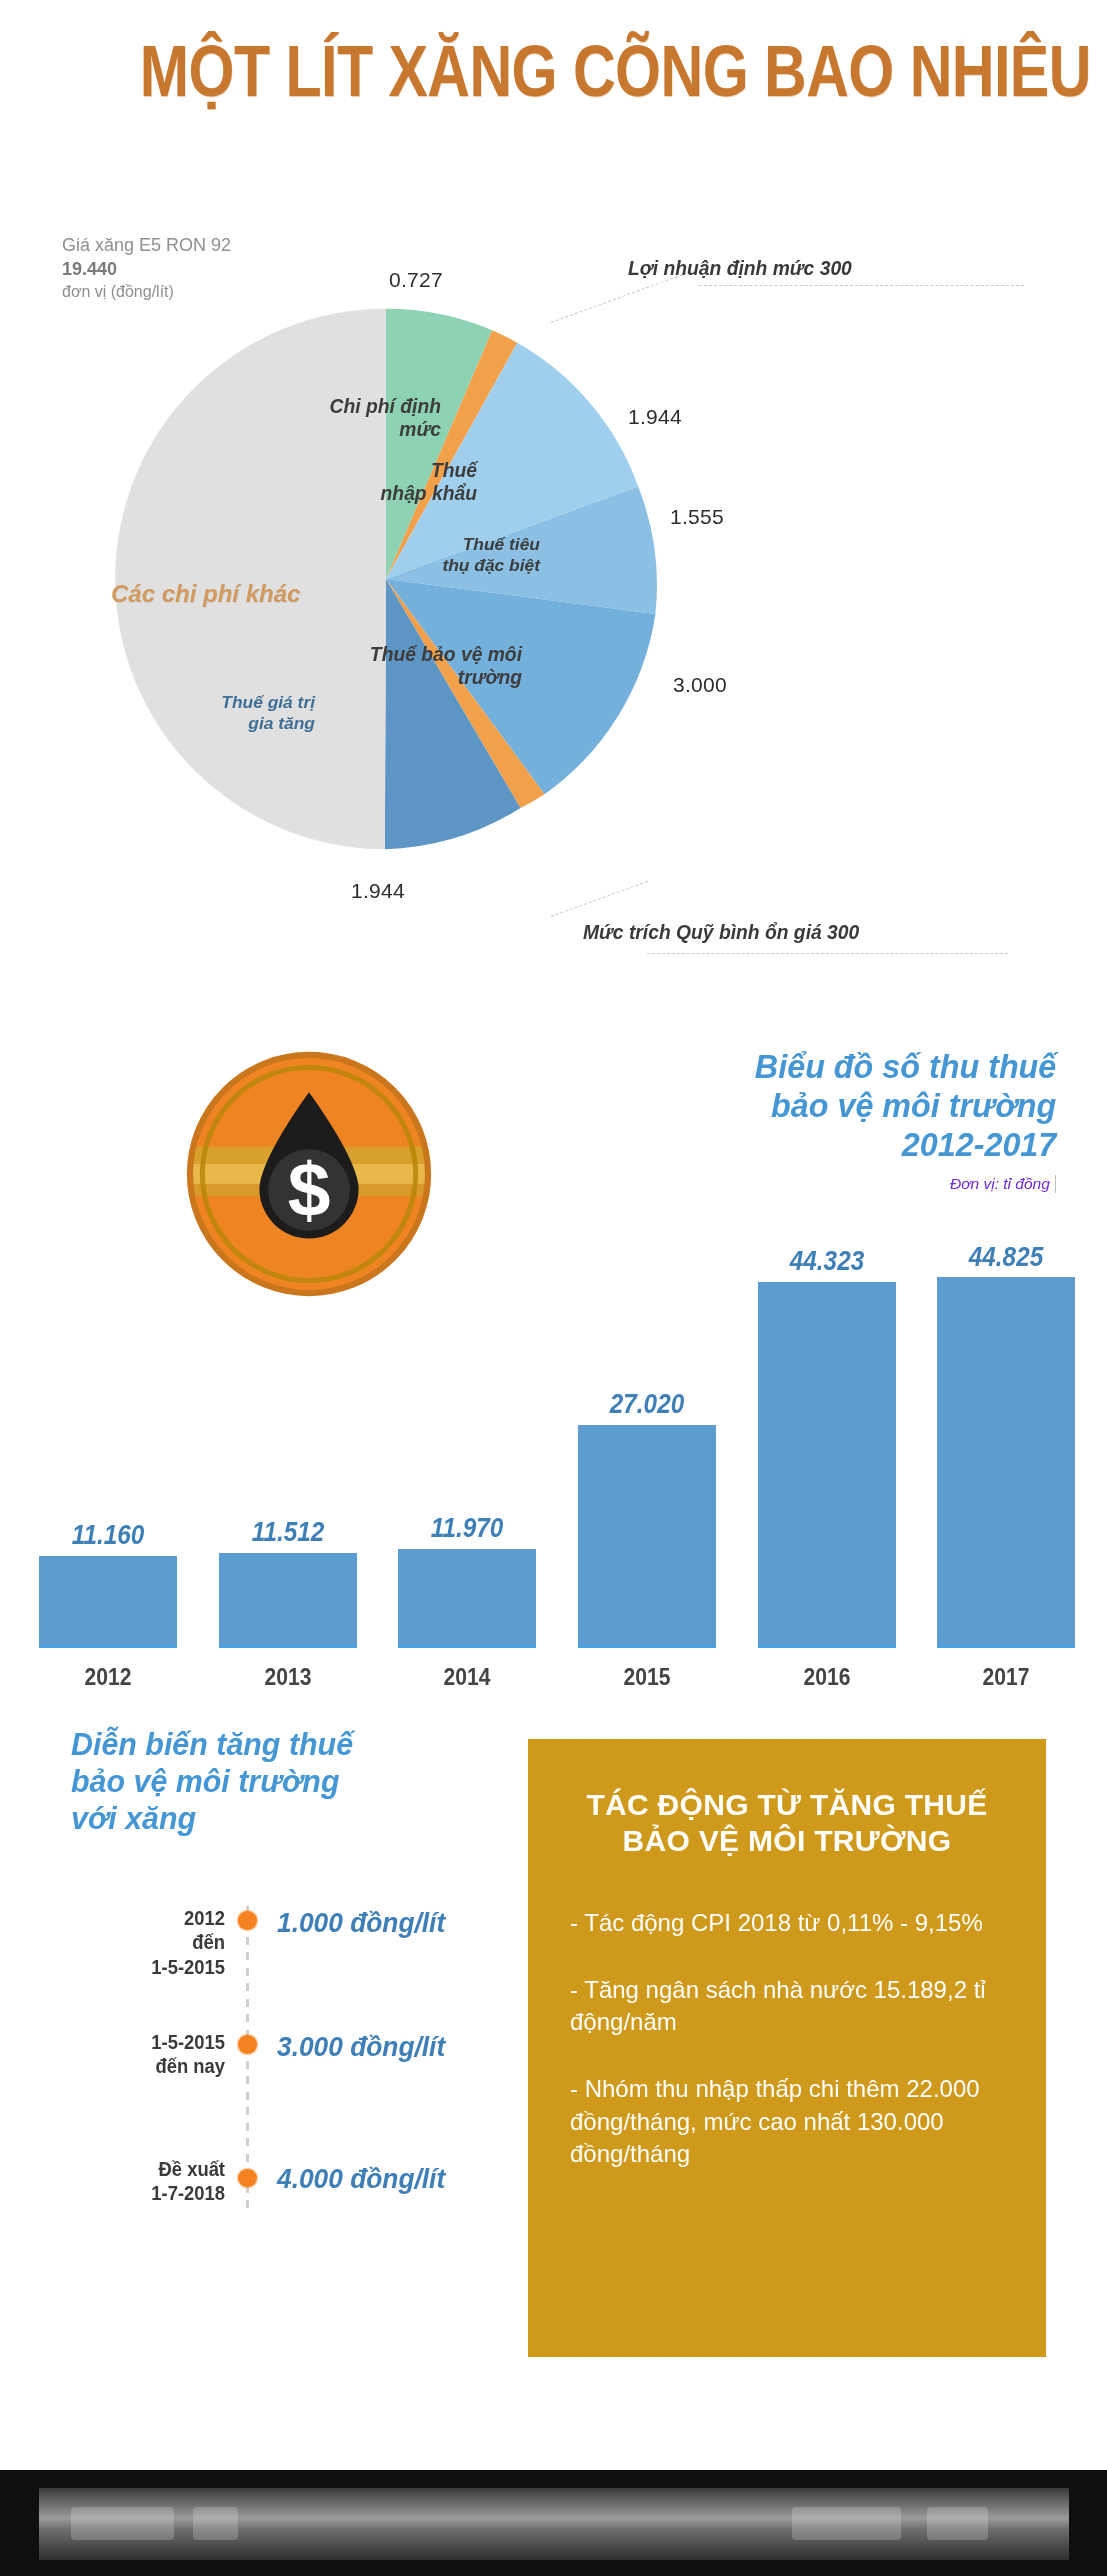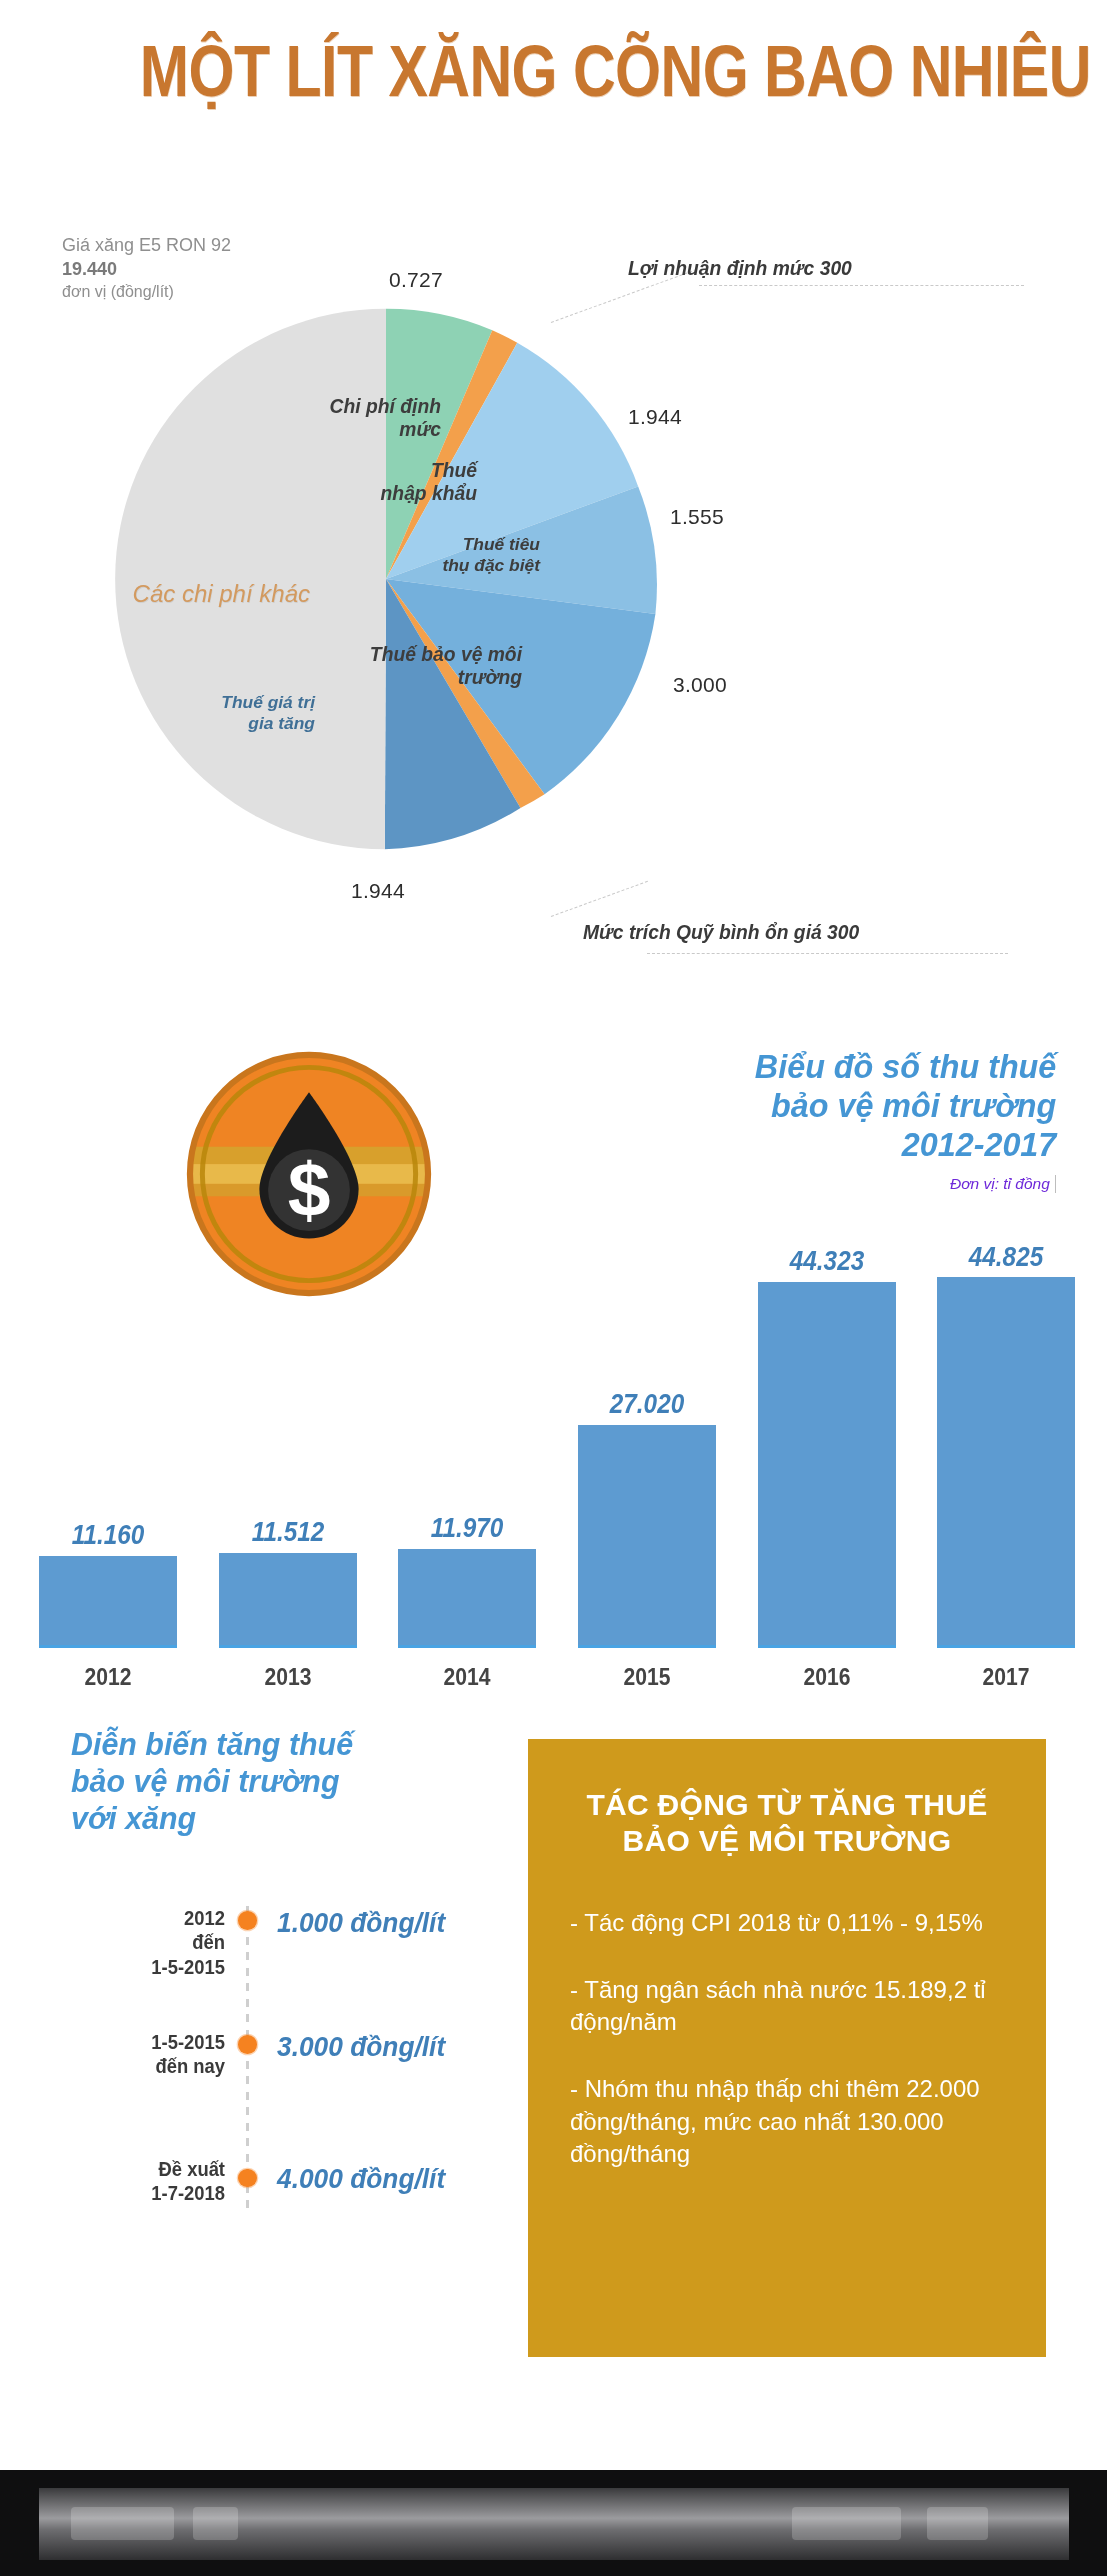--- a/index.html
+++ b/index.html
@@ -85,25 +85,25 @@
     color: #3a3a3a;
     white-space: nowrap;
   }
   .leader {
     position: absolute;
     border-top: 1.9px dashed #c9c9c9;
     height: 0;
   }
   #lbl-other {
     position: absolute;
-    left: 97px; top: 580px;
+    left: 111px; top: 580px;
     width: 213px;
-    text-align: right;
+    text-align: left;
     font-size: 24px;
-    font-weight: normal;
+    font-weight: bold;
     font-style: italic;
     color: #d39a5f;
     text-shadow: 0.6px 0.6px 0 rgba(0,0,0,0.08);
   }
 
   
   #coin {
     position: absolute;
     left: 185px; top: 1050px;
     width: 248px; height: 248px;

